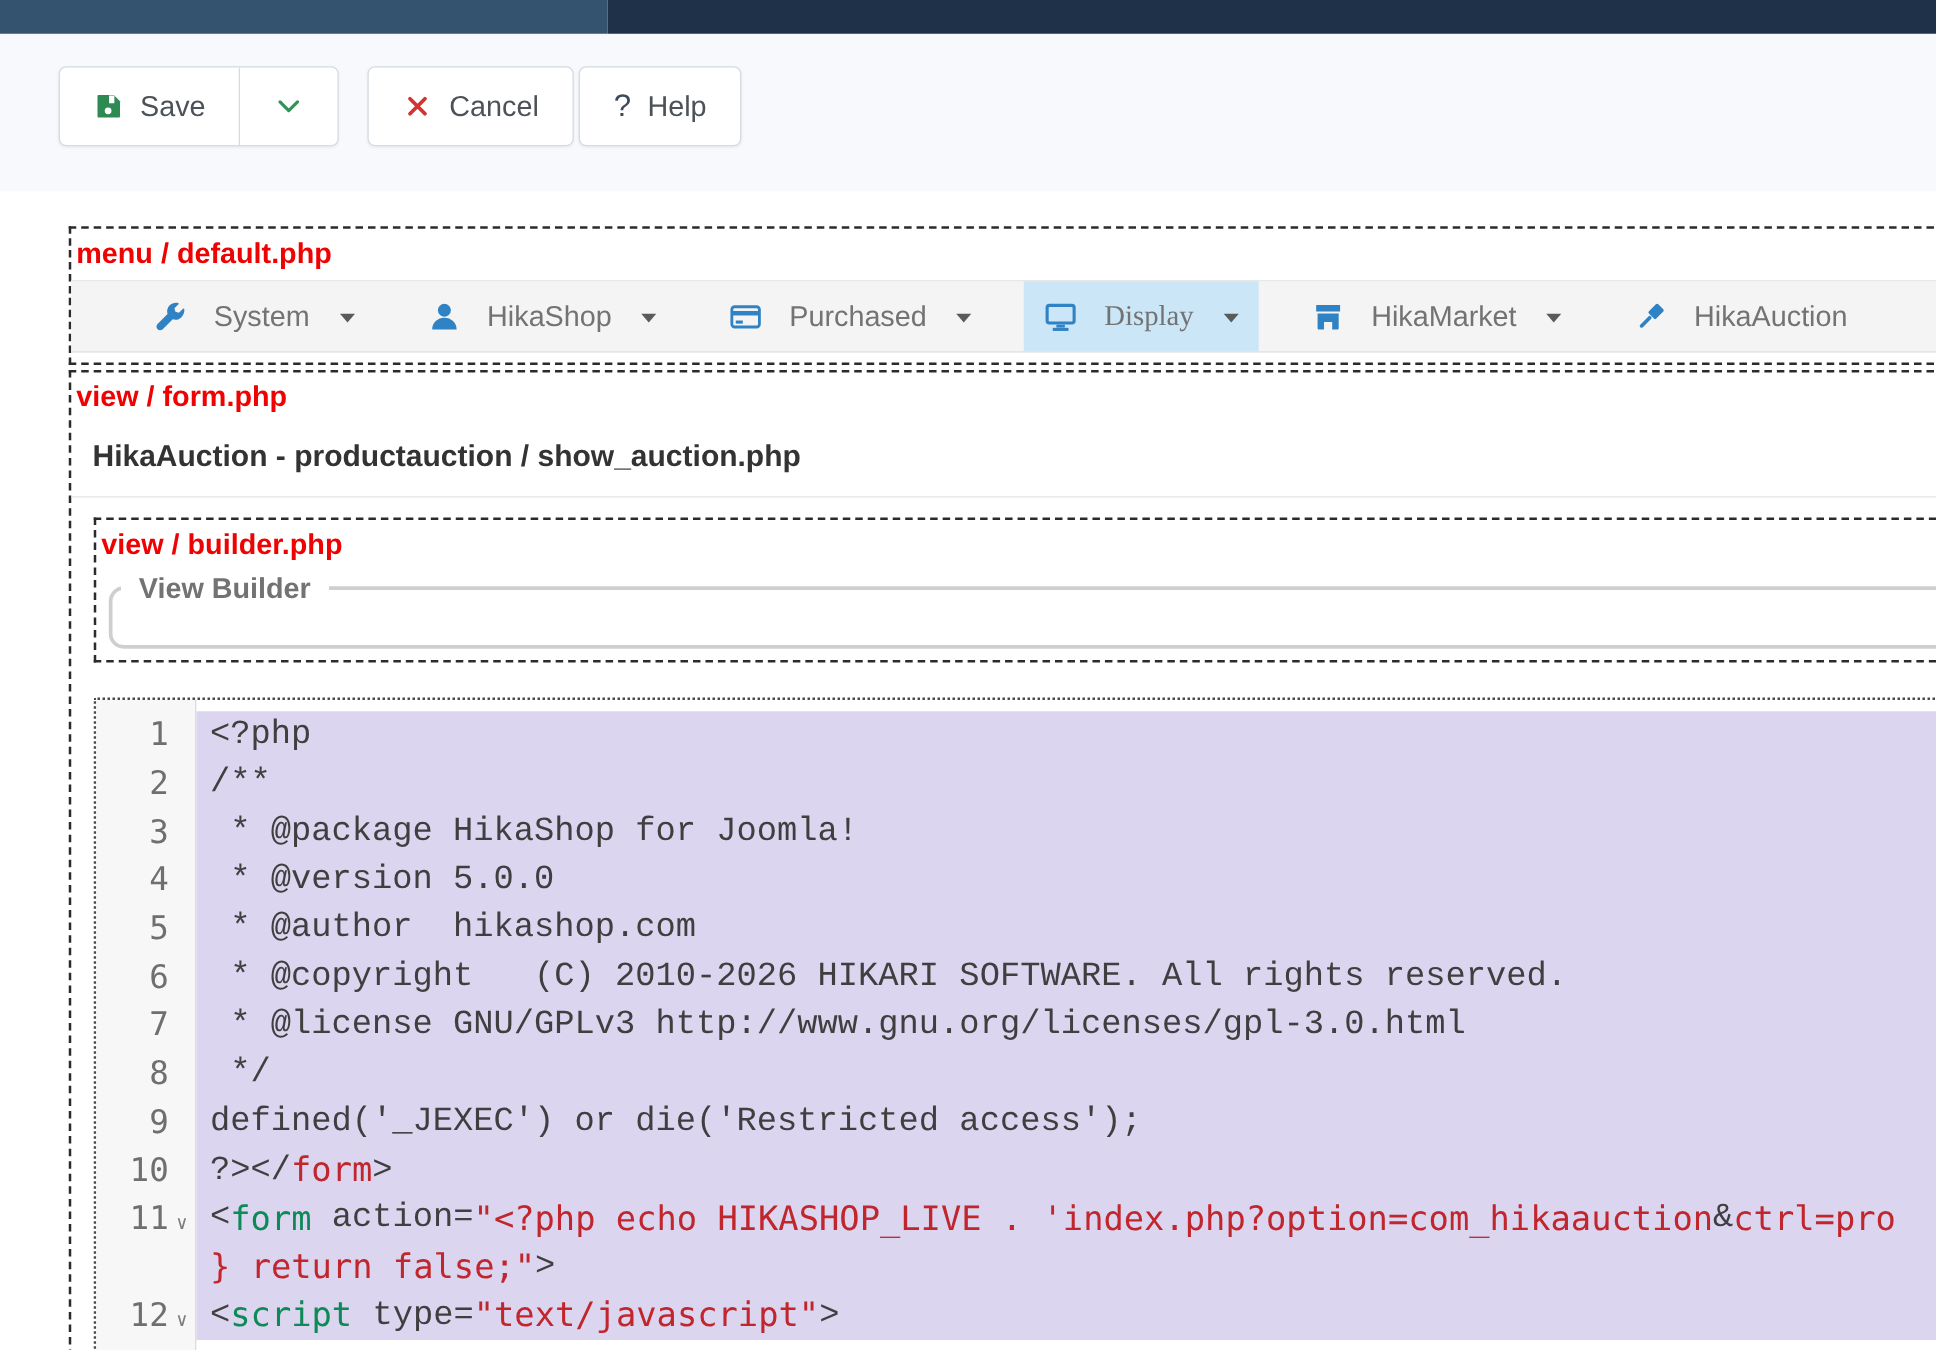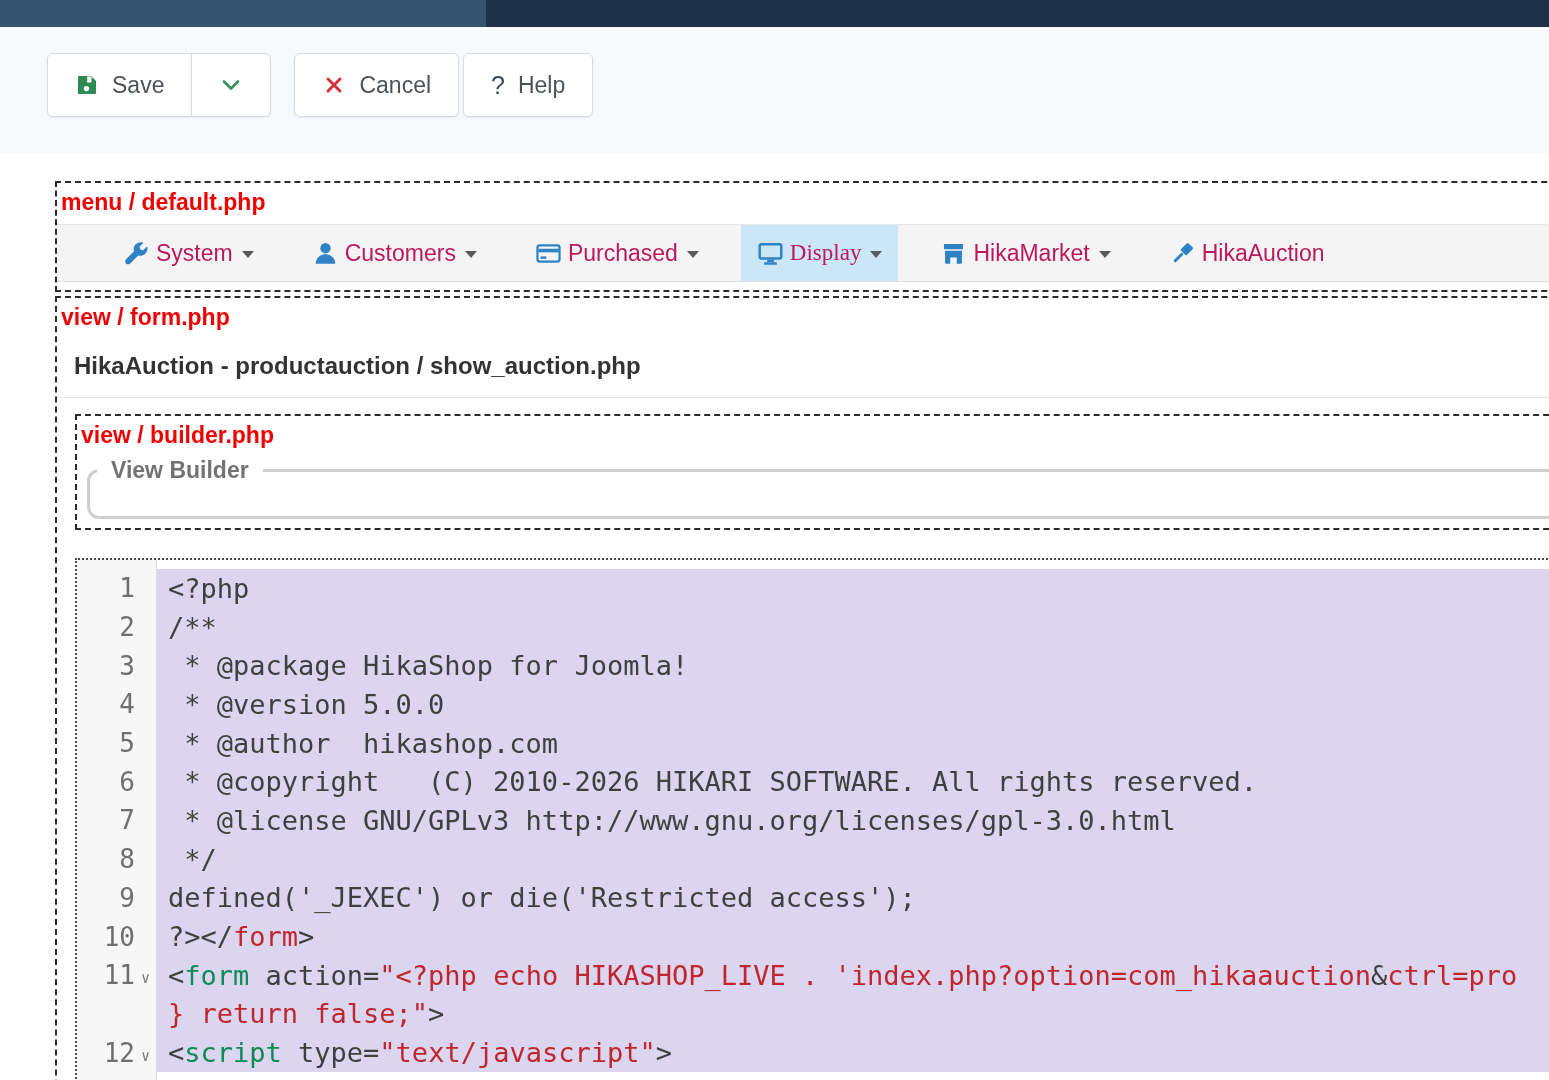--- a/index.html
+++ b/index.html
@@ -25,22 +25,22 @@
 
   
   .content { padding-left:55px; margin-top:28px; }
   .dashed-box { border:2px dashed #2b2b2b; width:1562px; }
   .box-label { color:#ee0202; font-weight:bold; font-size:23px; padding:6px 0 4px 4px; }
 
   
   .menu-box { margin-bottom:4px; padding-bottom:8px; }
   .menubar { background:#f4f4f4; border-top:1px solid #e7e7e7; border-bottom:1px solid #dfdfdf;
     height:58px; display:flex; align-items:stretch; padding-left:50px; margin-top:4px; }
-  .menu-item { display:flex; align-items:center; gap:6px; padding:0 16px; margin-right:26px;
-    font-size:23px; color:#be185d; cursor:pointer; }
+  .menu-item { display:flex; align-items:center; gap:21px; padding:0 16px; margin-right:26px;
+    font-size:23px; color:#737373; cursor:pointer; }
   .menu-item.highlighted { background:#cbe6f7;font-family:Liberation Serif, serif; }
   .mi-icon { width:27px; height:27px; display:inline-block; }
   .mi-icon svg { width:27px; height:27px; }
   .mi-caret { width:0; height:0; border-left:6px solid transparent; border-right:6px solid transparent;
     border-top:7px solid #5a5a5a; margin-left:3px; margin-top:3px; }
 
   
   .view-box { min-height:860px; }
   .view-heading { font-size:24px; font-weight:bold; color:#333; padding:17px 0 0 17px; }
   .hdivider { border-bottom:1px solid #e4e4e4; margin-top:17px; }
@@ -56,21 +56,21 @@
   .gutter { width:80px; background:#f7f7f7; border-right:1px solid #dcdcdc; padding-top:9px;
     font-family:"DejaVu Sans Mono", monospace; flex-shrink:0; }
   .gutter-row { height:38.7px; display:flex; align-items:center; justify-content:flex-end;
     color:#6f6f6f; font-size:26px; }
   .gnum { text-align:right; }
   .gfold { width:21px; font-size:15px; color:#7d7d7d; text-align:center; padding-top:6px; }
   .code-area { flex:1; padding-top:9px; overflow:hidden; }
   .code-lines { background:#dbd5f0; padding-left:11px; min-height:503px; }
   .code-row { height:38.7px; display:flex; align-items:center; white-space:pre; overflow:hidden;
     font-family:"DejaVu Sans Mono", monospace; font-size:27px; }
-  .seg-p { color:#3f3f3f; }
+  .seg-p { color:#3f3f3f;font-family:Liberation Mono, monospace; }
   .seg-r { color:#c0262c; }
   .seg-g { color:#0e8a57; }
 </style>
 </head>
 <body>
 
 <div class="topbar">
   <div class="topbar-left"></div>
   <div class="topbar-right"></div>
 </div>
@@ -126,21 +126,21 @@
           <span class="mi-label">System</span>
           <span class="mi-caret"></span>
         </div>
         <div class="menu-item">
           <span class="mi-icon"><svg viewBox="0 0 24 24">
               <g fill="#2f82c3">
                 <circle cx="12" cy="7.3" r="4.6"></circle>
                 <path d="M3.3 21c0-4.8 3.9-8.3 8.7-8.3s8.7 3.5 8.7 8.3z"></path>
               </g>
             </svg></span>
-          <span class="mi-label">Customers</span>
+          <span class="mi-label">HikaShop</span>
           <span class="mi-caret"></span>
         </div>
         <div class="menu-item">
           <span class="mi-icon"><svg viewBox="0 0 24 24">
               <rect x="2.2" y="4.8" width="19.6" height="14.4" rx="2" fill="none" stroke="#2f82c3" stroke-width="2"></rect>
               <rect x="3" y="7.8" width="18" height="3.2" fill="#2f82c3"></rect>
               <rect x="5" y="14.6" width="5" height="2.2" fill="#2f82c3"></rect>
             </svg></span>
           <span class="mi-label">Purchased</span>
           <span class="mi-caret"></span>

